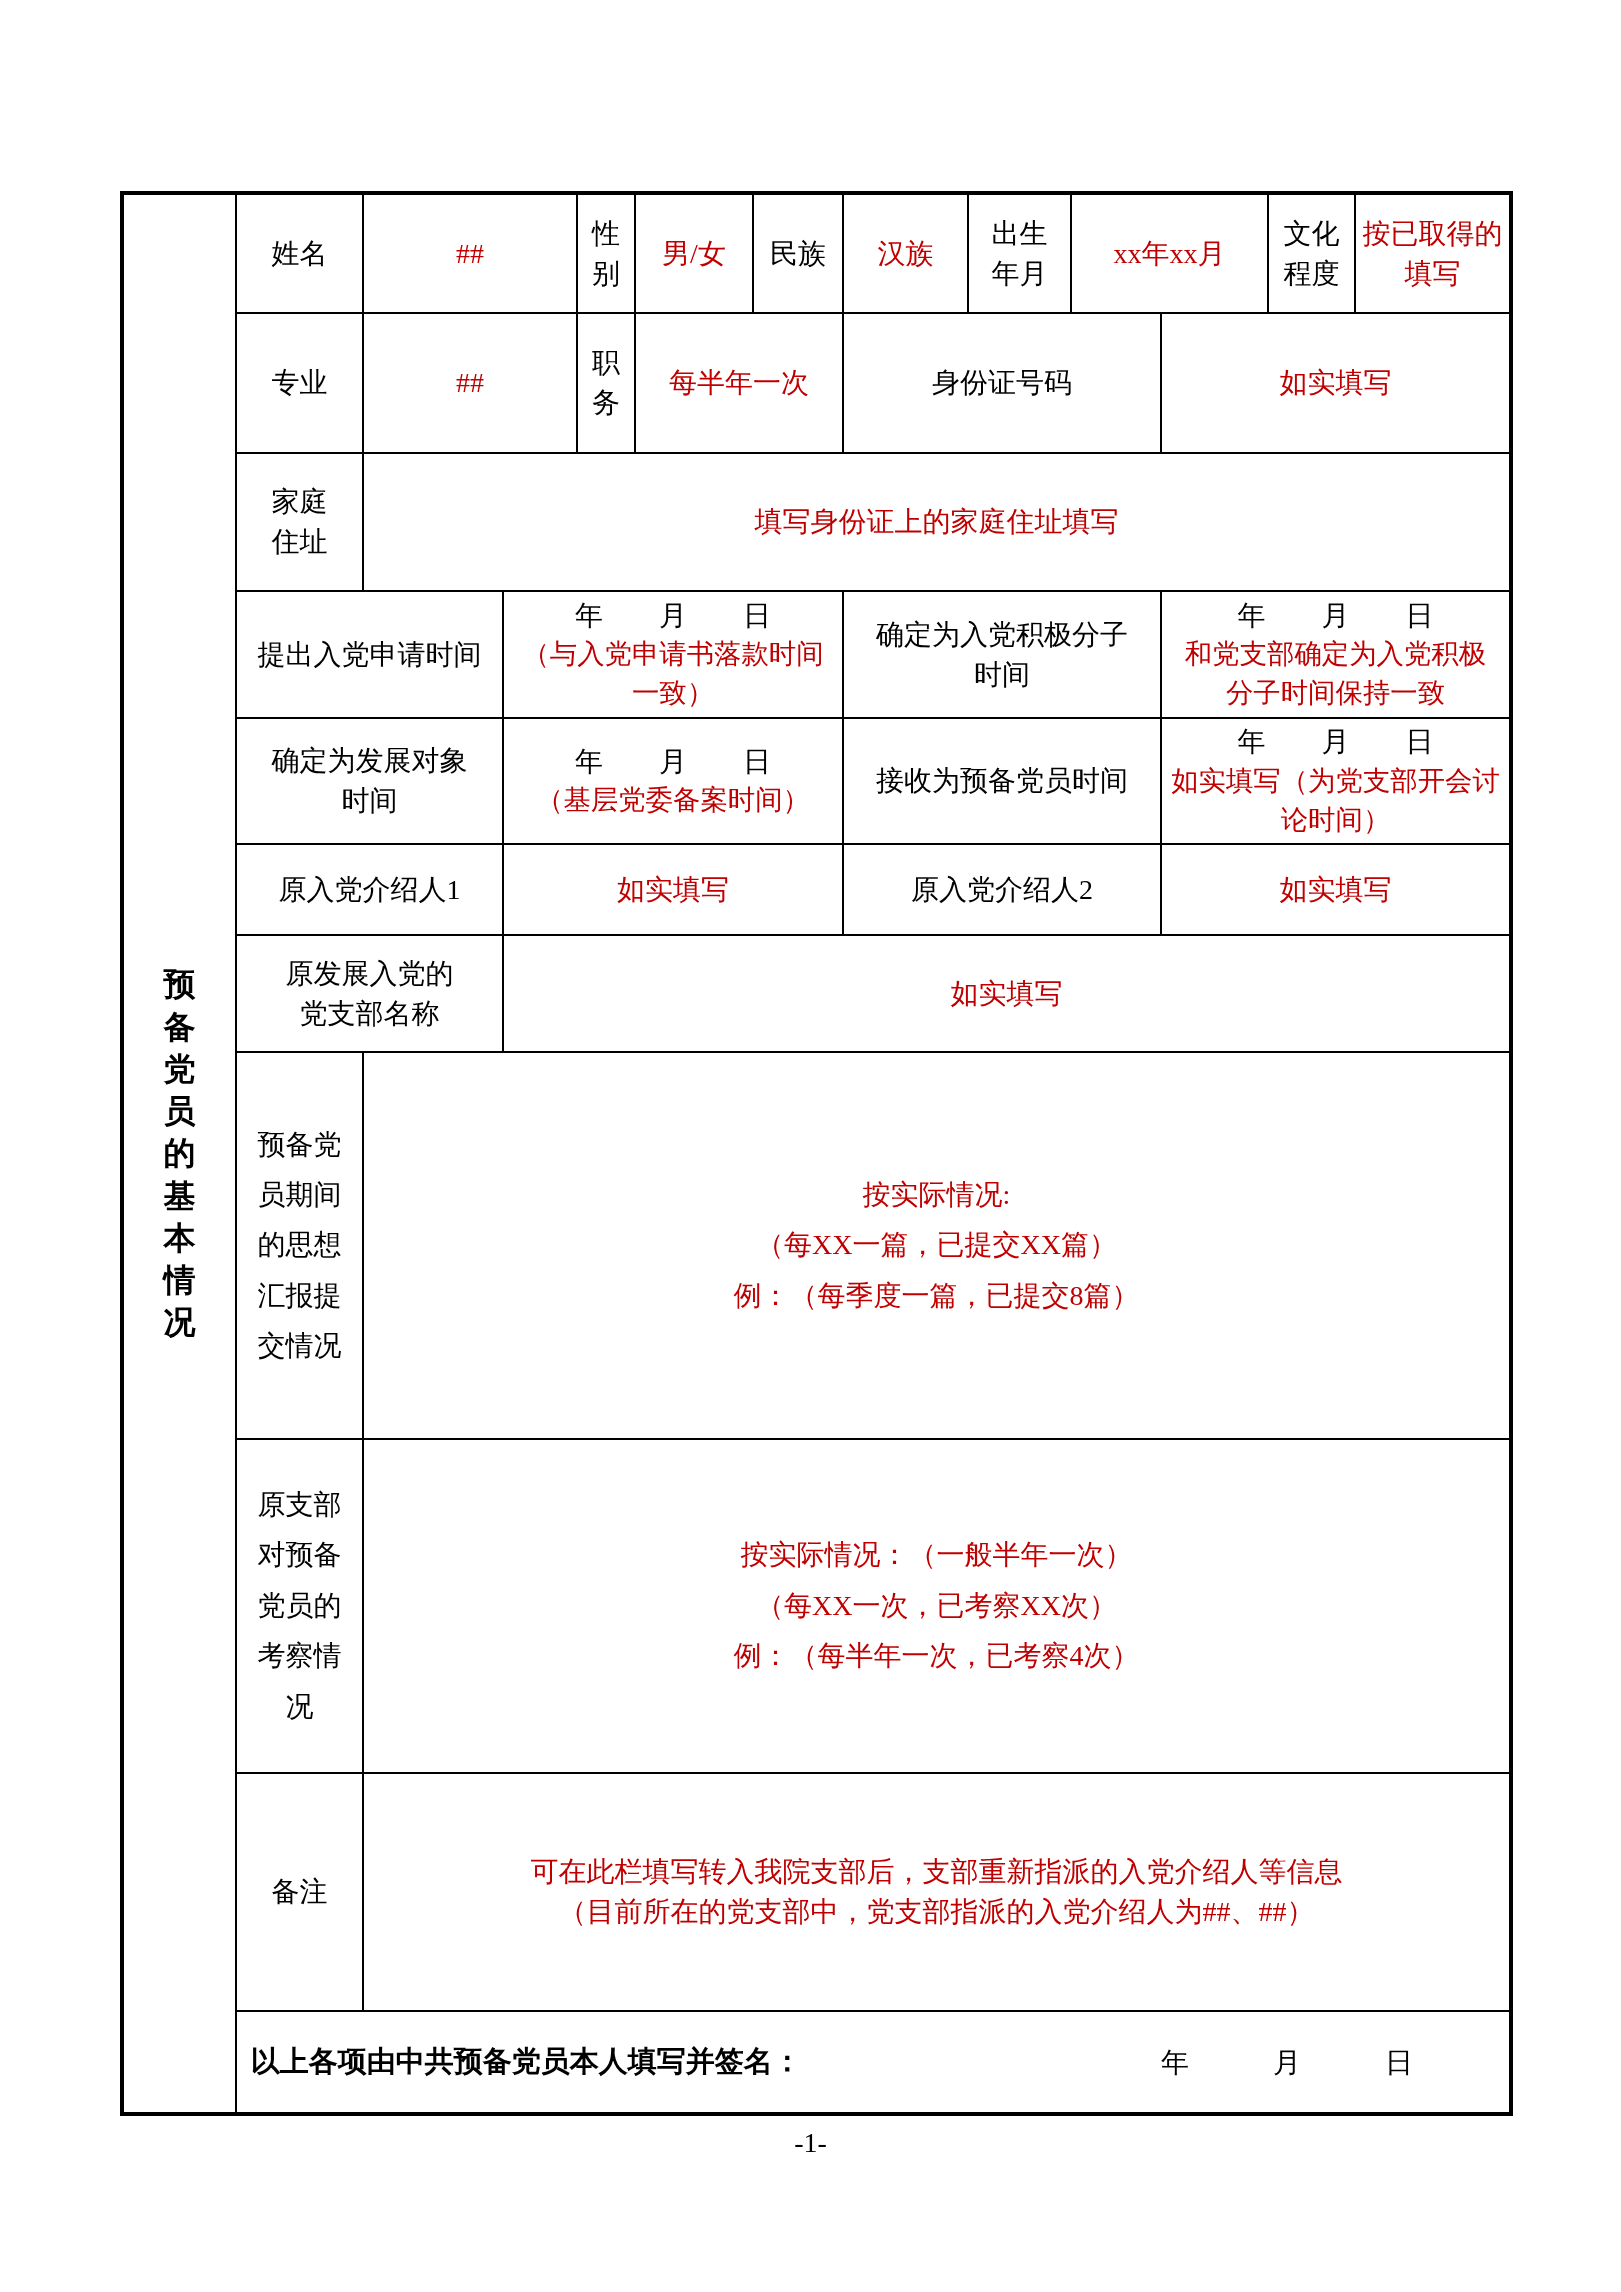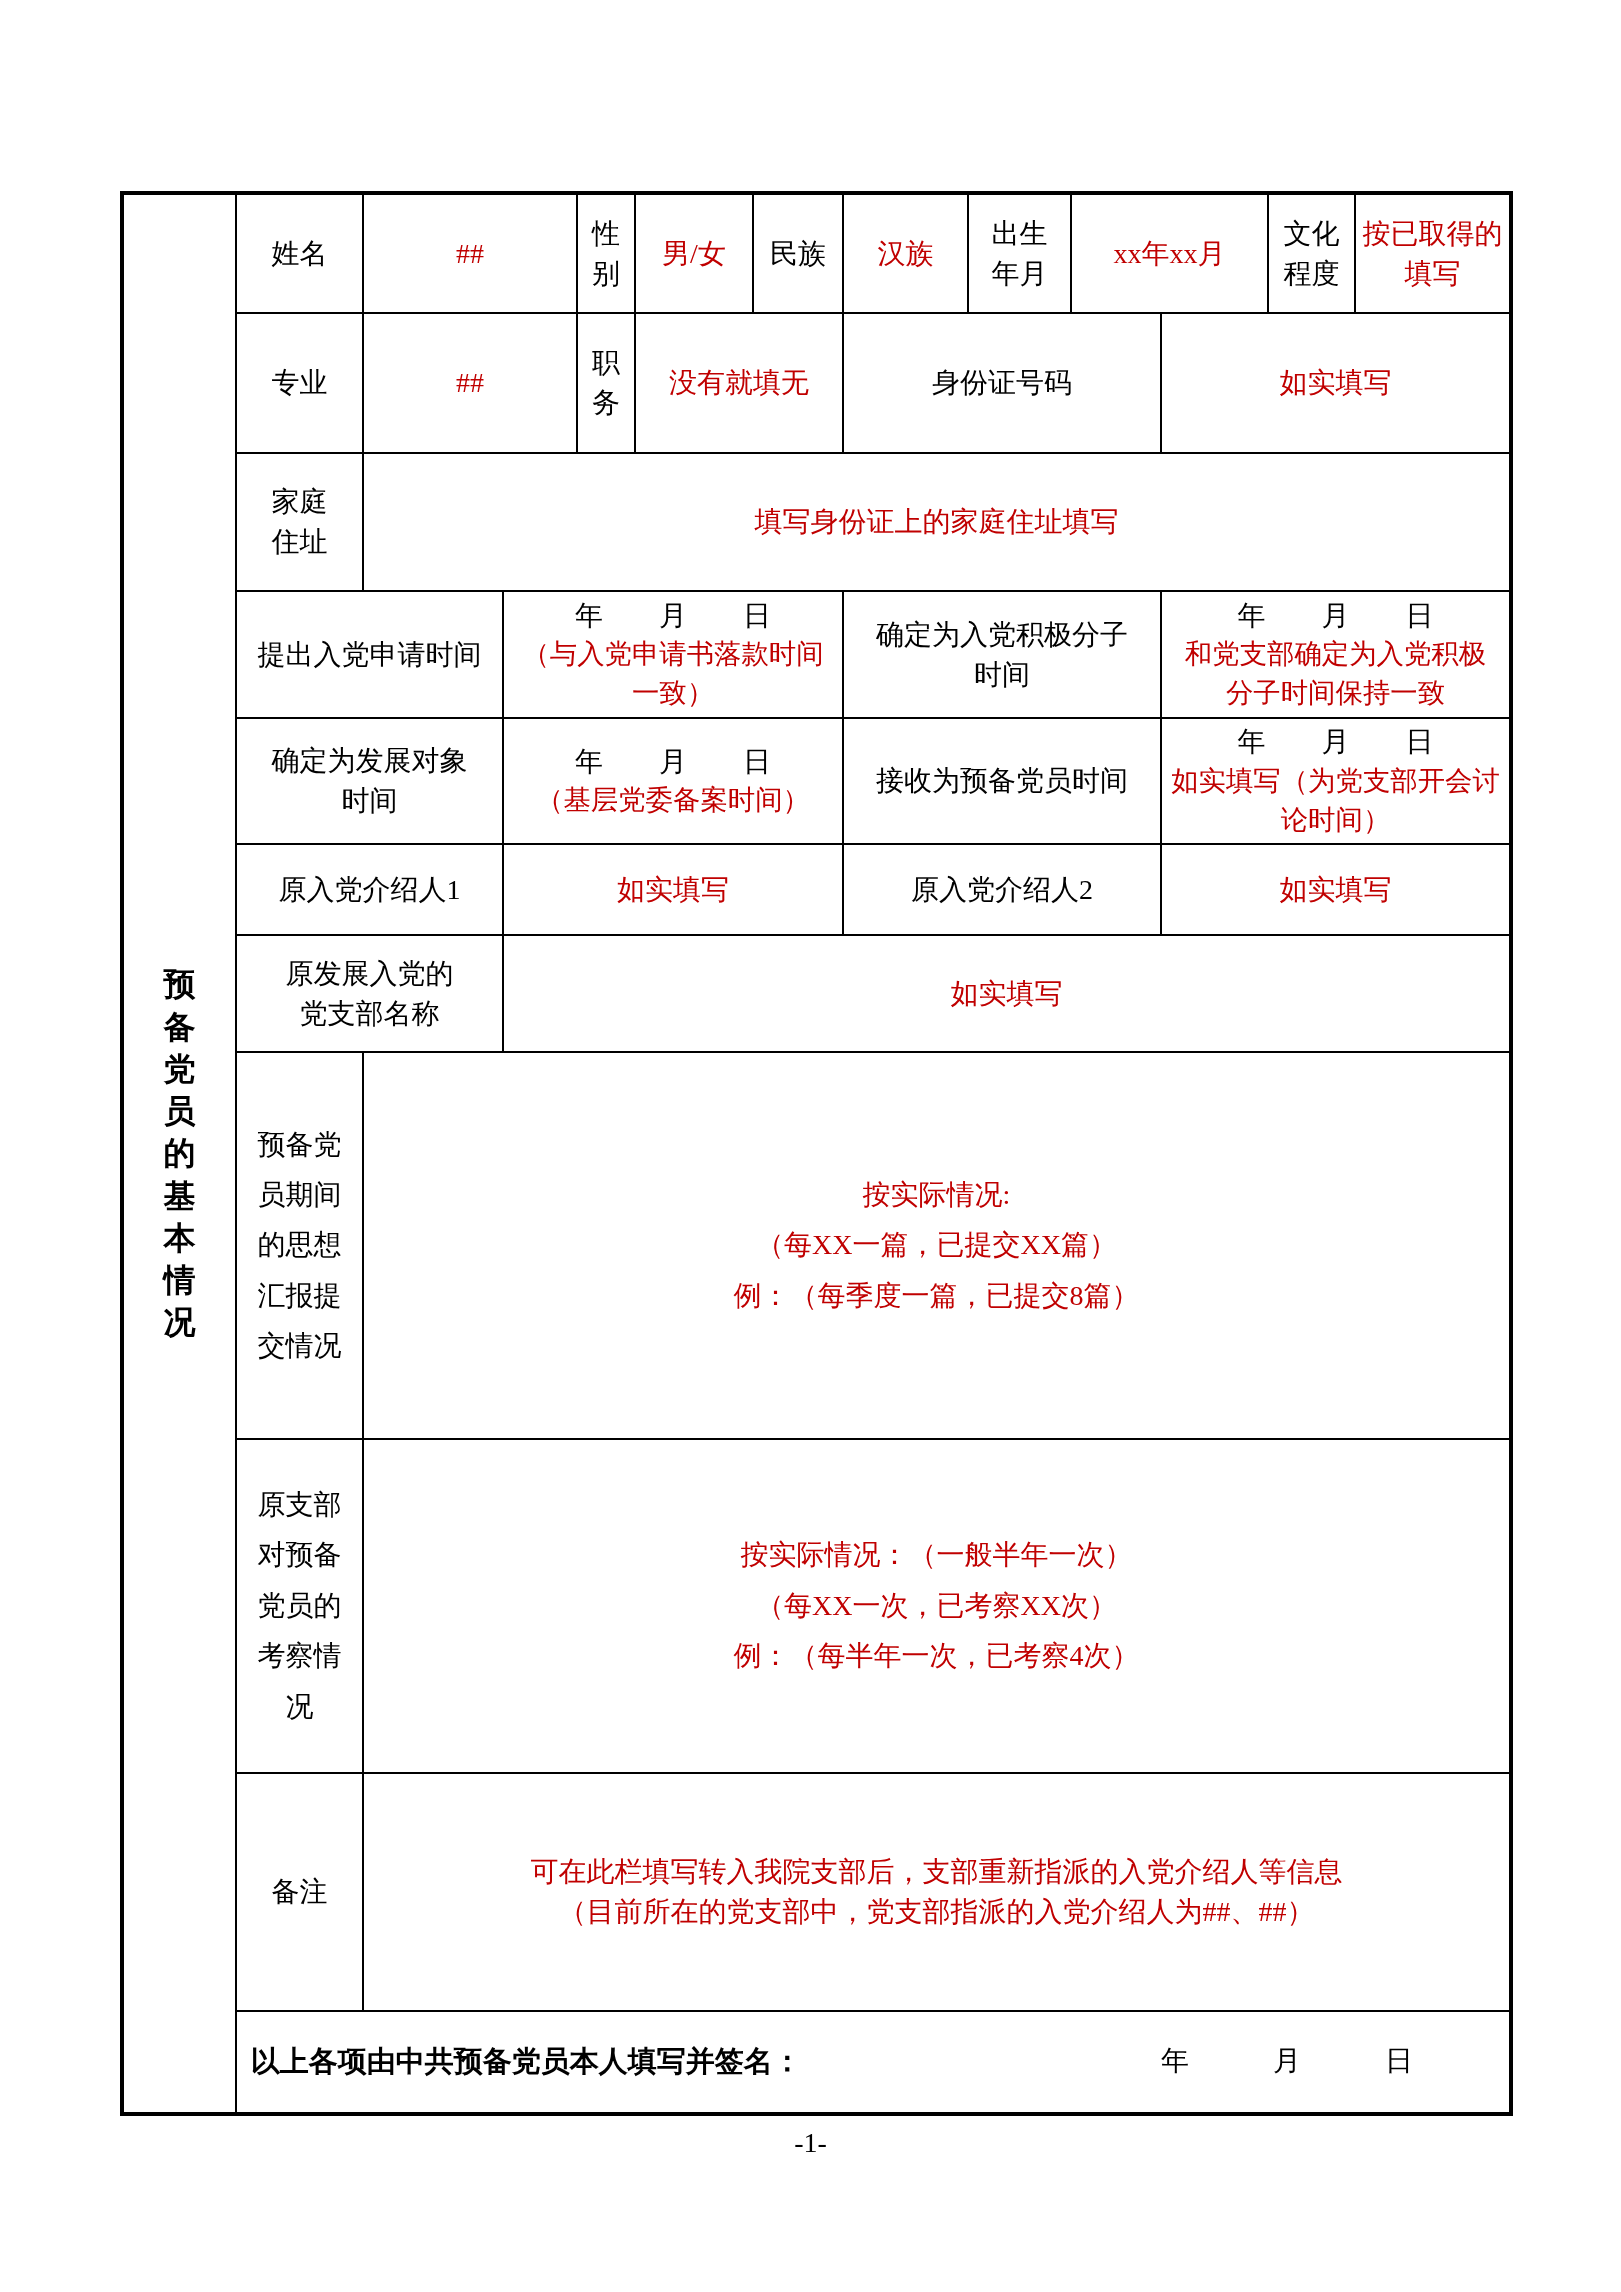--- a/index.html
+++ b/index.html
@@ -24,21 +24,21 @@
   .red { color:#c00000; }
   .lh-tight { line-height:1.42; }
   .lh-med  { line-height:1.8; }
   .sidebar-cell {
     font-weight:bold; font-size:32px; line-height:1.32;
     padding:0;
   }
   .date-line { line-height:1.42; color:#000; }
   .note-line { line-height:1.42; font-size:27.4px;font-family:Liberation Serif, serif; }
   .footer-cell { padding:0 0 0 13.7px; }
-  .footer-flex { display:flex; justify-content:space-between; align-items:flex-start; width:100%; }
+  .footer-flex { display:flex; justify-content:space-between; align-items:flex-end; width:100%; }
   .footer-label { font-weight:bold; font-size:29px; }
   .footer-date { font-weight:normal; font-size:28px; margin-right:96px; }
   .page-number {
     position:absolute; top:2127px; left:0; width:100%;
     text-align:center; font-size:28px; color:#000;
     font-family:"Liberation Serif", serif;
   }
 </style>
 </head>
 <body>
@@ -87,21 +87,21 @@
 程度</td>
       <td class="red pre lh-tight">按已取得的
 填写</td>
     </tr>
 
     <tr style="height:140px">
       <td>专业</td>
       <td colspan="2" class="red">##</td>
       <td class="pre lh-tight">职
 务</td>
-      <td colspan="2" class="red">没有就填无</td>
+      <td colspan="2" class="red">每半年一次</td>
       <td colspan="3">身份证号码</td>
       <td colspan="3" class="red">如实填写</td>
     </tr>
 
     <tr style="height:138px">
       <td class="pre lh-tight">家庭
 住址</td>
       <td colspan="11" class="red">填写身份证上的家庭住址填写</td>
     </tr>
 

